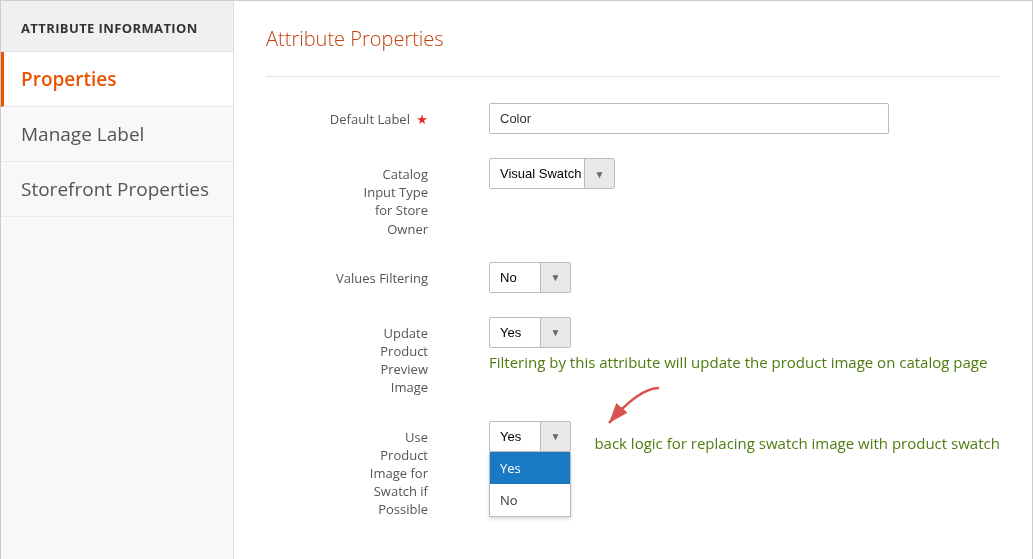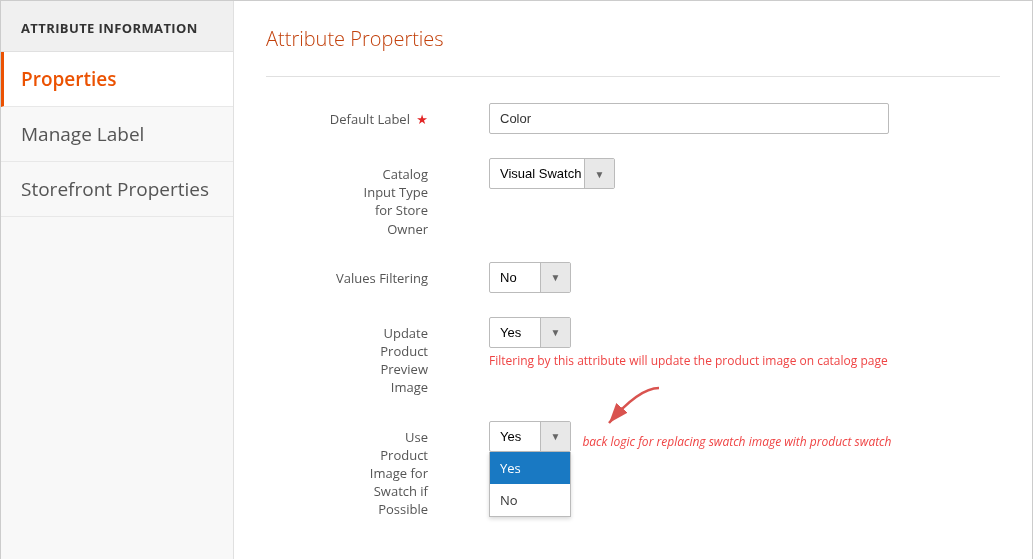--- a/index.html
+++ b/index.html
@@ -141,22 +141,22 @@
       background: #e8e8e8;
       border-left: 1px solid #bbb;
       pointer-events: none;
       color: #666;
       font-size: 10px;
     }
     .visual-swatch-select {
       min-width: 140px;
     }
     .hint-text {
-      font-size: 12px;
-      color: #ef4444;
+      font-size: 15px;
+      color: #4d7c0f;
       margin-top: 4px;
     }
     
     .dropdown-container {
       position: relative;
       display: inline-block;
     }
     .dropdown-menu {
       position: absolute;
       top: 100%;
@@ -284,21 +284,21 @@
                 <option>No</option>
               </select>
               <div class="select-arrow">▼</div>
             </div>
             
             <div class="dropdown-menu">
               <div class="dropdown-item selected">Yes</div>
               <div class="dropdown-item">No</div>
             </div>
           </div>
-          <span class="hint-text" style="display:inline-block; margin-left: 8px; vertical-align: top; padding-top: 8px; font-style: italic;">
+          <span class="hint-text" style="display:inline-block; margin-left: 20px; vertical-align: top; padding-top: 8px;">
             back logic for replacing swatch image with product swatch
           </span>
         </div>
       </div>
 
     </div>
   </div>
 </div>
 
 </body></html>

